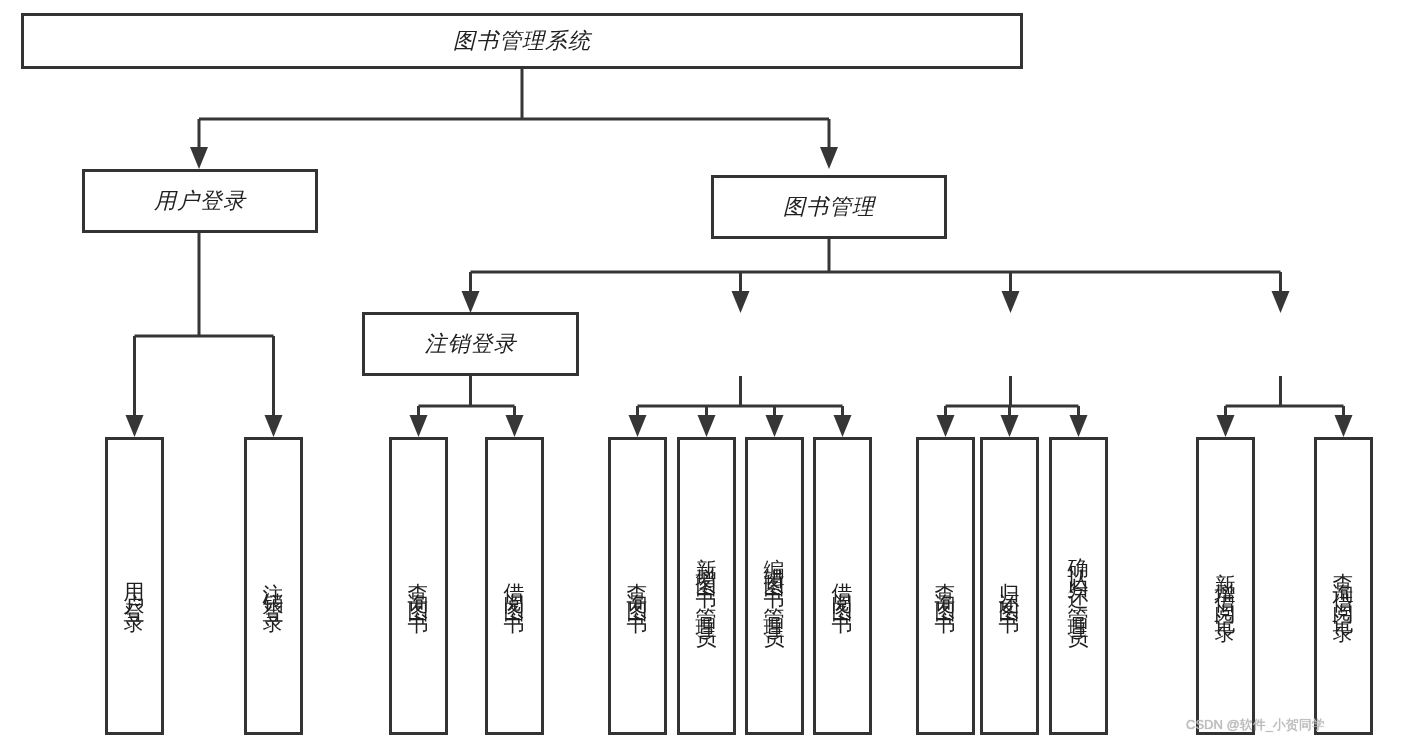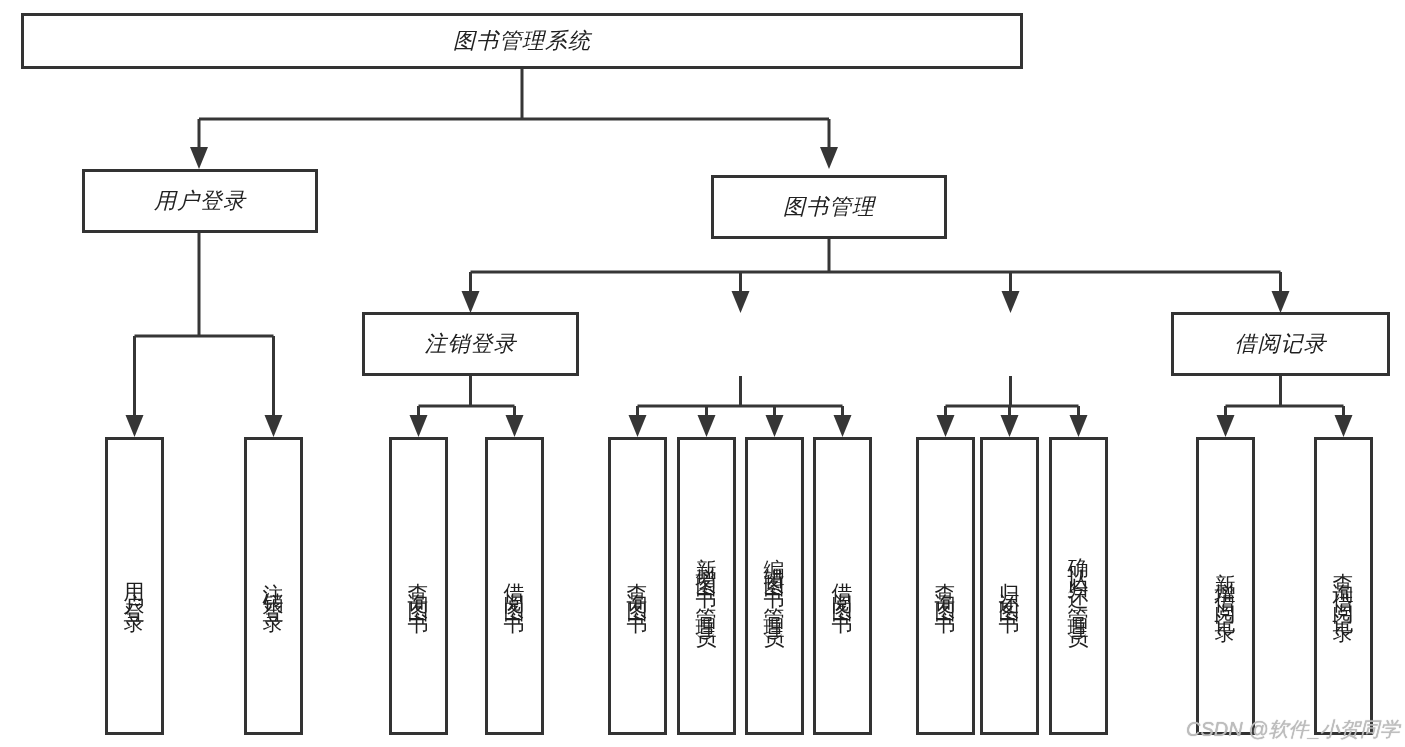--- a/index.html
+++ b/index.html
@@ -41,25 +41,24 @@
     font-size: 21px;
     letter-spacing: 10px;
     line-height: 1;
   }
   .watermark {
     position: absolute;
     left: 1186px;
     top: 716px;
     width: 212px;
     z-index: 3;
-    font-size: 20px;
+    font-size: 13px;
     color: #bdbdbd;
     white-space: nowrap;
     text-shadow: 0 0 1px #a9a9a9;
-    font-style: italic;
   }
 </style>
 </head>
 <body>
 
 <div class="canvas">
 
   <svg class="connectors" viewBox="0 0 1405 747" aria-hidden="true">
 
     <g stroke="#363636" stroke-width="3" fill="none">
@@ -112,21 +111,20 @@
       <polygon points="1334.5,415 1352.5,415 1343.5,437"></polygon>
     </g>
   </svg>
 
   <div class="box h" style="left:21px; top:13px; width:1002px; height:56px">图书管理系统</div>
 
   <div class="box h" style="left:82px; top:169px; width:236px; height:64px">用户登录</div>
   <div class="box h" style="left:711px; top:175px; width:236px; height:64px">图书管理</div>
 
   <div class="box h" style="left:362px; top:312px; width:217px; height:64px">注销登录</div>
-  <div class="box h" style="left:1171px; top:312px; width:219px; height:64px">借阅记录</div>
 
   <div class="box v" style="left:105px; top:437px; width:59px; height:298px">用户登录</div>
   <div class="box v" style="left:244px; top:437px; width:59px; height:298px">注销登录</div>
 
   <div class="box v" style="left:389px; top:437px; width:59px; height:298px">查询图书</div>
   <div class="box v" style="left:485px; top:437px; width:59px; height:298px">借阅图书</div>
 
   <div class="box v" style="left:608px; top:437px; width:59px; height:298px">查询图书</div>
   <div class="box v" style="left:677px; top:437px; width:59px; height:298px">新增图书（管理员）</div>
   <div class="box v" style="left:745px; top:437px; width:59px; height:298px">编辑图书（管理员）</div>

